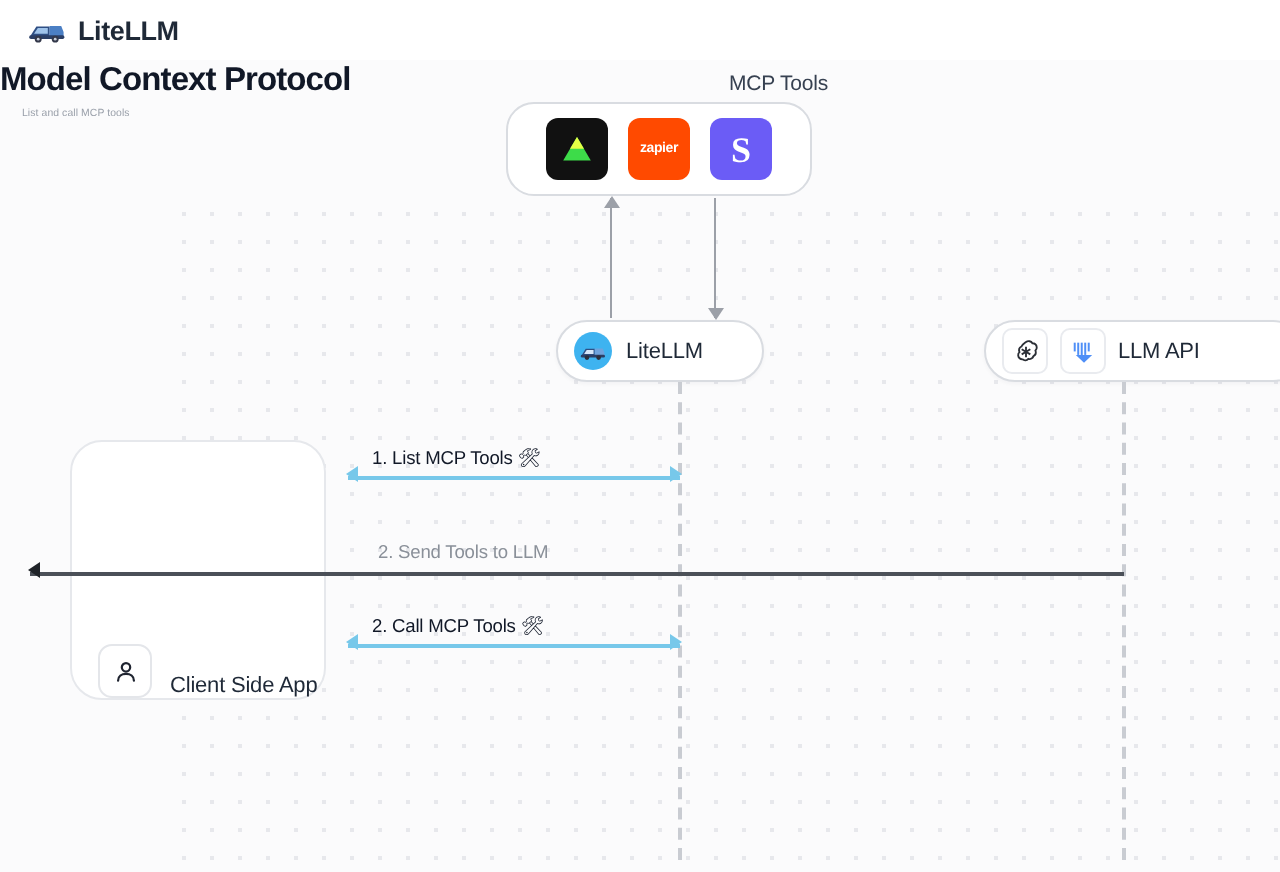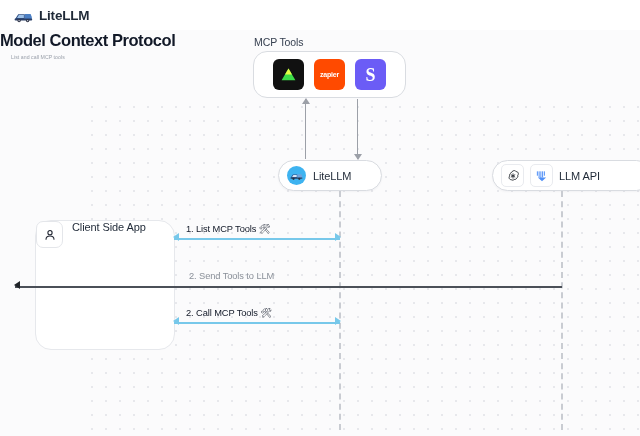--- a/index.html
+++ b/index.html
@@ -46,21 +46,21 @@
     position:absolute;
     background:#ffffff;
     border:1px solid #d9dce1;
     border-radius:22px;
     display:flex;align-items:center;
     box-sizing:border-box;
   }
   .node-label{font-size:11px;color:#1f2937;letter-spacing:-.1px;white-space:nowrap;}
   
   #mcp-tools-title{
-    position:absolute;left:254px;top:36px;width:160px;text-align:left;
+    position:absolute;left:254px;top:36px;width:160px;text-align:right;
     font-size:10.5px;color:#374151;letter-spacing:-.1px;
   }
   #mcp-tools-box{
     left:253px;top:51px;width:153px;height:47px;
     border-radius:14px;
     justify-content:center;gap:10px;
   }
   .tool-icon{
     width:31px;height:31px;border-radius:6px;
     display:flex;align-items:center;justify-content:center;
@@ -89,24 +89,24 @@
     padding-left:8px;gap:6px;
     box-shadow:0 1px 2px rgba(16,24,40,.04);
   }
   .sq-icon{
     width:21px;height:21px;border-radius:5px;
     background:#ffffff;border:1px solid #e9ebef;
     display:flex;align-items:center;justify-content:center;flex:0 0 auto;
   }
   
   #client-app-box{
-    position:absolute;left:35px;top:220px;width:140px;height:130px;
+    position:absolute;left:35px;top:220px;width:128px;height:130px;
     background:#ffffff;border:1px solid #e6e8ec;border-radius:16px;
-    display:flex;align-items:flex-start;gap:9px;
-    box-sizing:border-box;
+    display:flex;align-items:flex-end;gap:9px;
+    padding-left:13px;box-sizing:border-box;
   }
   #client-app-box .sq-icon{width:25px;height:25px;border-radius:7px;border-color:#e4e6ea;}
   
   .lifeline{
     position:absolute;width:0;border-left:2px dashed #c9ccd2;
   }
   #lifeline-litellm{left:339px;top:191px;height:239px;}
   #lifeline-llmapi{left:561px;top:191px;height:239px;}
   
   .v-arrow{position:absolute;}

